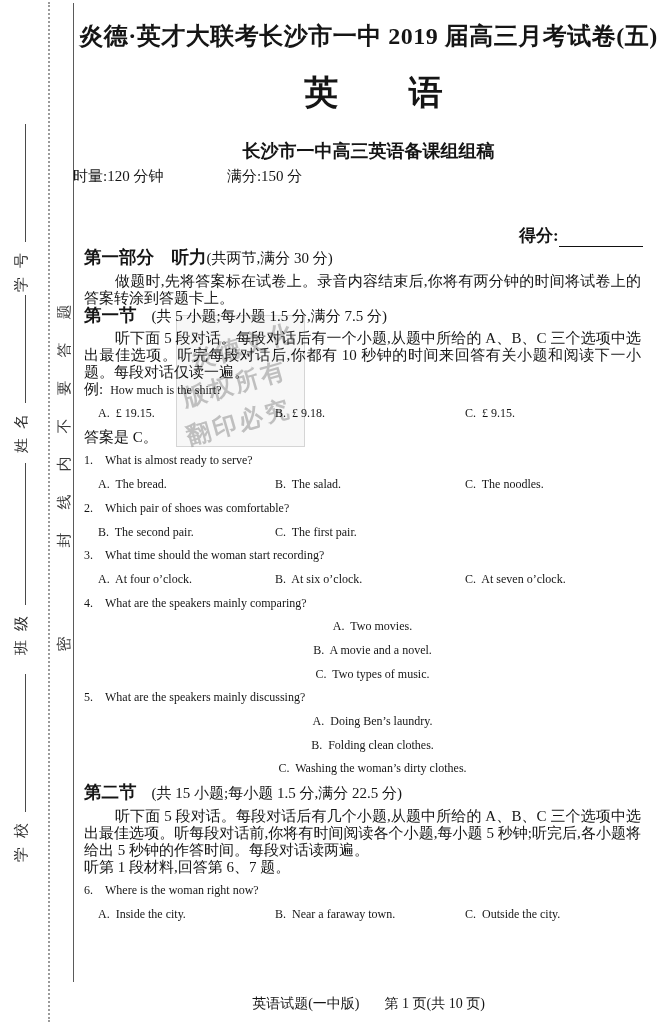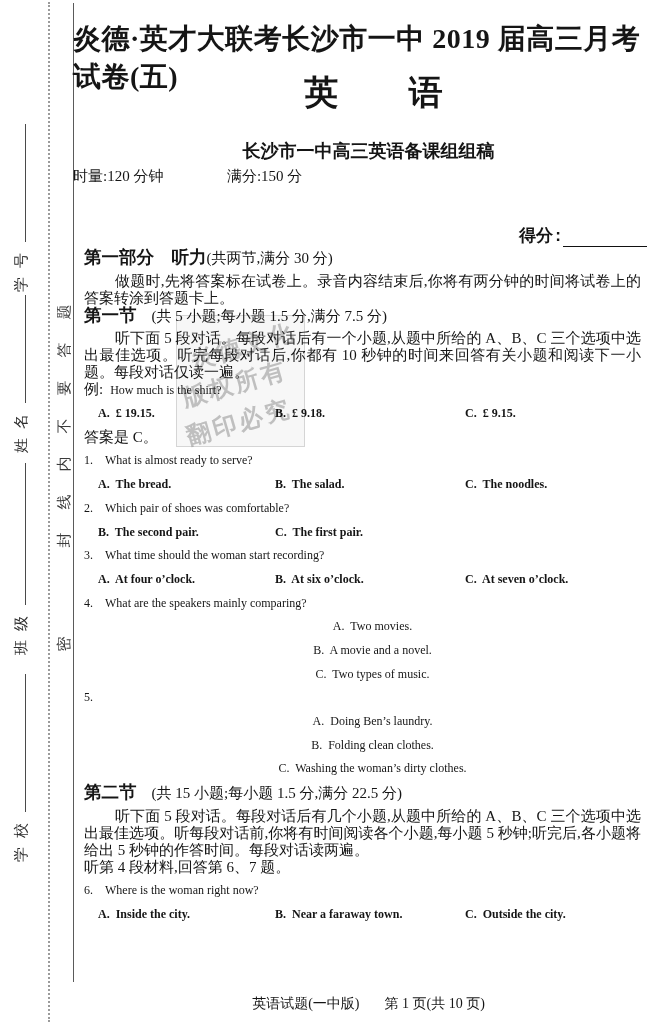--- a/index.html
+++ b/index.html
@@ -20,49 +20,49 @@
     margin-left:2px; vertical-align:baseline; }
   .vf0 { left:12px; top:292px; } .fl0 { width:118px; }
   .vf1 { left:12px; top:453px; } .fl1 { width:108px; }
   .vf2 { left:12px; top:655px; } .fl2 { width:142px; }
   .vf3 { left:12px; top:862px; } .fl3 { width:138px; }
   .sealchar { position:absolute; left:56px; width:16px; transform:rotate(-90deg);
     font-size:15px; color:#3a3a3a; }
   .sc0{top:302px;} .sc1{top:340px;} .sc2{top:378px;} .sc3{top:416px;}
   .sc4{top:454px;} .sc5{top:492px;} .sc6{top:530px;} .sc7{top:634px;}
   
-  .title { position:absolute; top:20px; left:73px; right:4px; text-align:left;
-    font-size:28px; font-weight:700; letter-spacing:0.5px; }
+  .title { position:absolute; top:20px; left:73px; right:4px; text-align:center;
+    font-size:24px; font-weight:700; letter-spacing:0.5px; }
   .subject { position:absolute; top:70px; left:73px; right:4px; text-align:center;
     font-family:"Liberation Sans","DejaVu Sans",sans-serif; font-weight:700; font-size:34px;padding-left:10px; }
   .subject .s2 { margin-left:61px; }
   .byline { position:absolute; top:139px; left:73px; right:4px; text-align:center;
     font-family:"Liberation Sans","DejaVu Sans",sans-serif; font-weight:700; font-size:18px; }
   .meta { position:absolute; top:167px; left:73px; right:4px; font-size:15px; }
   .meta-gap { display:inline-block; width:56px; }
   .score { position:absolute; top:224px; left:519px; display:flex; align-items:flex-end; }
-  .score-label { font-family:Liberation Mono, monospace; font-weight:700; font-size:17px; }
+  .score-label { font-family:Liberation Serif, serif; font-weight:700; font-size:17px; }
   .score-line { display:inline-block; width:84px; height:17px; border-bottom:1.5px solid #111; }
   
   .wm { position:absolute; left:176px; top:315px; width:127px; height:130px;
     background:rgba(205,205,205,0.16); border:1px solid rgba(170,170,170,0.45); z-index:1; }
   .wm-line { position:absolute; white-space:nowrap; transform:rotate(-16deg);
     font-family:"Liberation Sans","DejaVu Sans",sans-serif; font-weight:700;
     color:rgba(145,145,145,0.55); font-size:24px; letter-spacing:3px; }
   .wm0 { top:14px; left:12px; } .wm1 { top:52px; left:4px; } .wm2 { top:90px; left:8px; }
   
   .body { position:absolute; left:84px; top:249px; width:557px; z-index:2;
     font-size:15px; line-height:17px; }
   .line { min-height:23.7px; }
   .h-bold { font-family:"Liberation Sans","DejaVu Sans",sans-serif; font-weight:700; font-size:17.5px; }
   .para { text-indent:31px; text-align:justify; }
   .en { font-size:12px; }
   .q { display:flex; }
   .qnum { flex:none; width:21px; }
-  .opt-row { display:flex; padding-left:14px;font-weight:bold; }
+  .opt-row { display:flex; padding-left:14px; }
   .opt-row .opt:nth-child(1) { width:177px; }
   .opt-row .opt:nth-child(2) { width:190px; }
   .opt-row .opt:nth-child(3) { flex:1; }
   .opt-stack { padding-left:20px;text-align:center; }
   .ex-label { margin-right:7px; }
   
   .footer { position:absolute; top:995px; left:73px; right:4px; text-align:center;
     font-size:14px; z-index:2; }
   .footer-gap { display:inline-block; width:18px; }
 </style>
@@ -154,27 +154,28 @@
       </div>
       <div class="line en q">
         <span class="qnum">4.</span>
         <span>What are the speakers mainly comparing?</span>
       </div>
       <div class="line en opt-stack">A.&nbsp; Two movies.</div>
       <div class="line en opt-stack">B.&nbsp; A movie and a novel.</div>
       <div class="line en opt-stack">C.&nbsp; Two types of music.</div>
       <div class="line en q">
         <span class="qnum">5.</span>
+        <span>What are the speakers mainly discussing?</span>
       </div>
       <div class="line en opt-stack">A.&nbsp; Doing Ben’s laundry.</div>
       <div class="line en opt-stack">B.&nbsp; Folding clean clothes.</div>
       <div class="line en opt-stack">C.&nbsp; Washing the woman’s dirty clothes.</div>
       <div class="line heading"><span class="h-bold">第二节</span><span>　(共 15 小题;每小题 1.5 分,满分 22.5 分)</span></div>
       <div class="para">听下面 5 段对话。每段对话后有几个小题,从题中所给的 A、B、C 三个选项中选出最佳选项。听每段对话前,你将有时间阅读各个小题,每小题 5 秒钟;听完后,各小题将给出 5 秒钟的作答时间。每段对话读两遍。</div>
-      <div class="line">听第 4 段材料,回答第 6、7 题。</div>
+      <div class="line">听第 1 段材料,回答第 6、7 题。</div>
       <div class="line en q">
         <span class="qnum">6.</span>
         <span>Where is the woman right now?</span>
       </div>
       <div class="line en opt-row">
         <span class="opt">A.&nbsp; Inside the city.</span>
         <span class="opt">B.&nbsp; Near a faraway town.</span>
         <span class="opt">C.&nbsp; Outside the city.</span>
       </div>
     </div>

